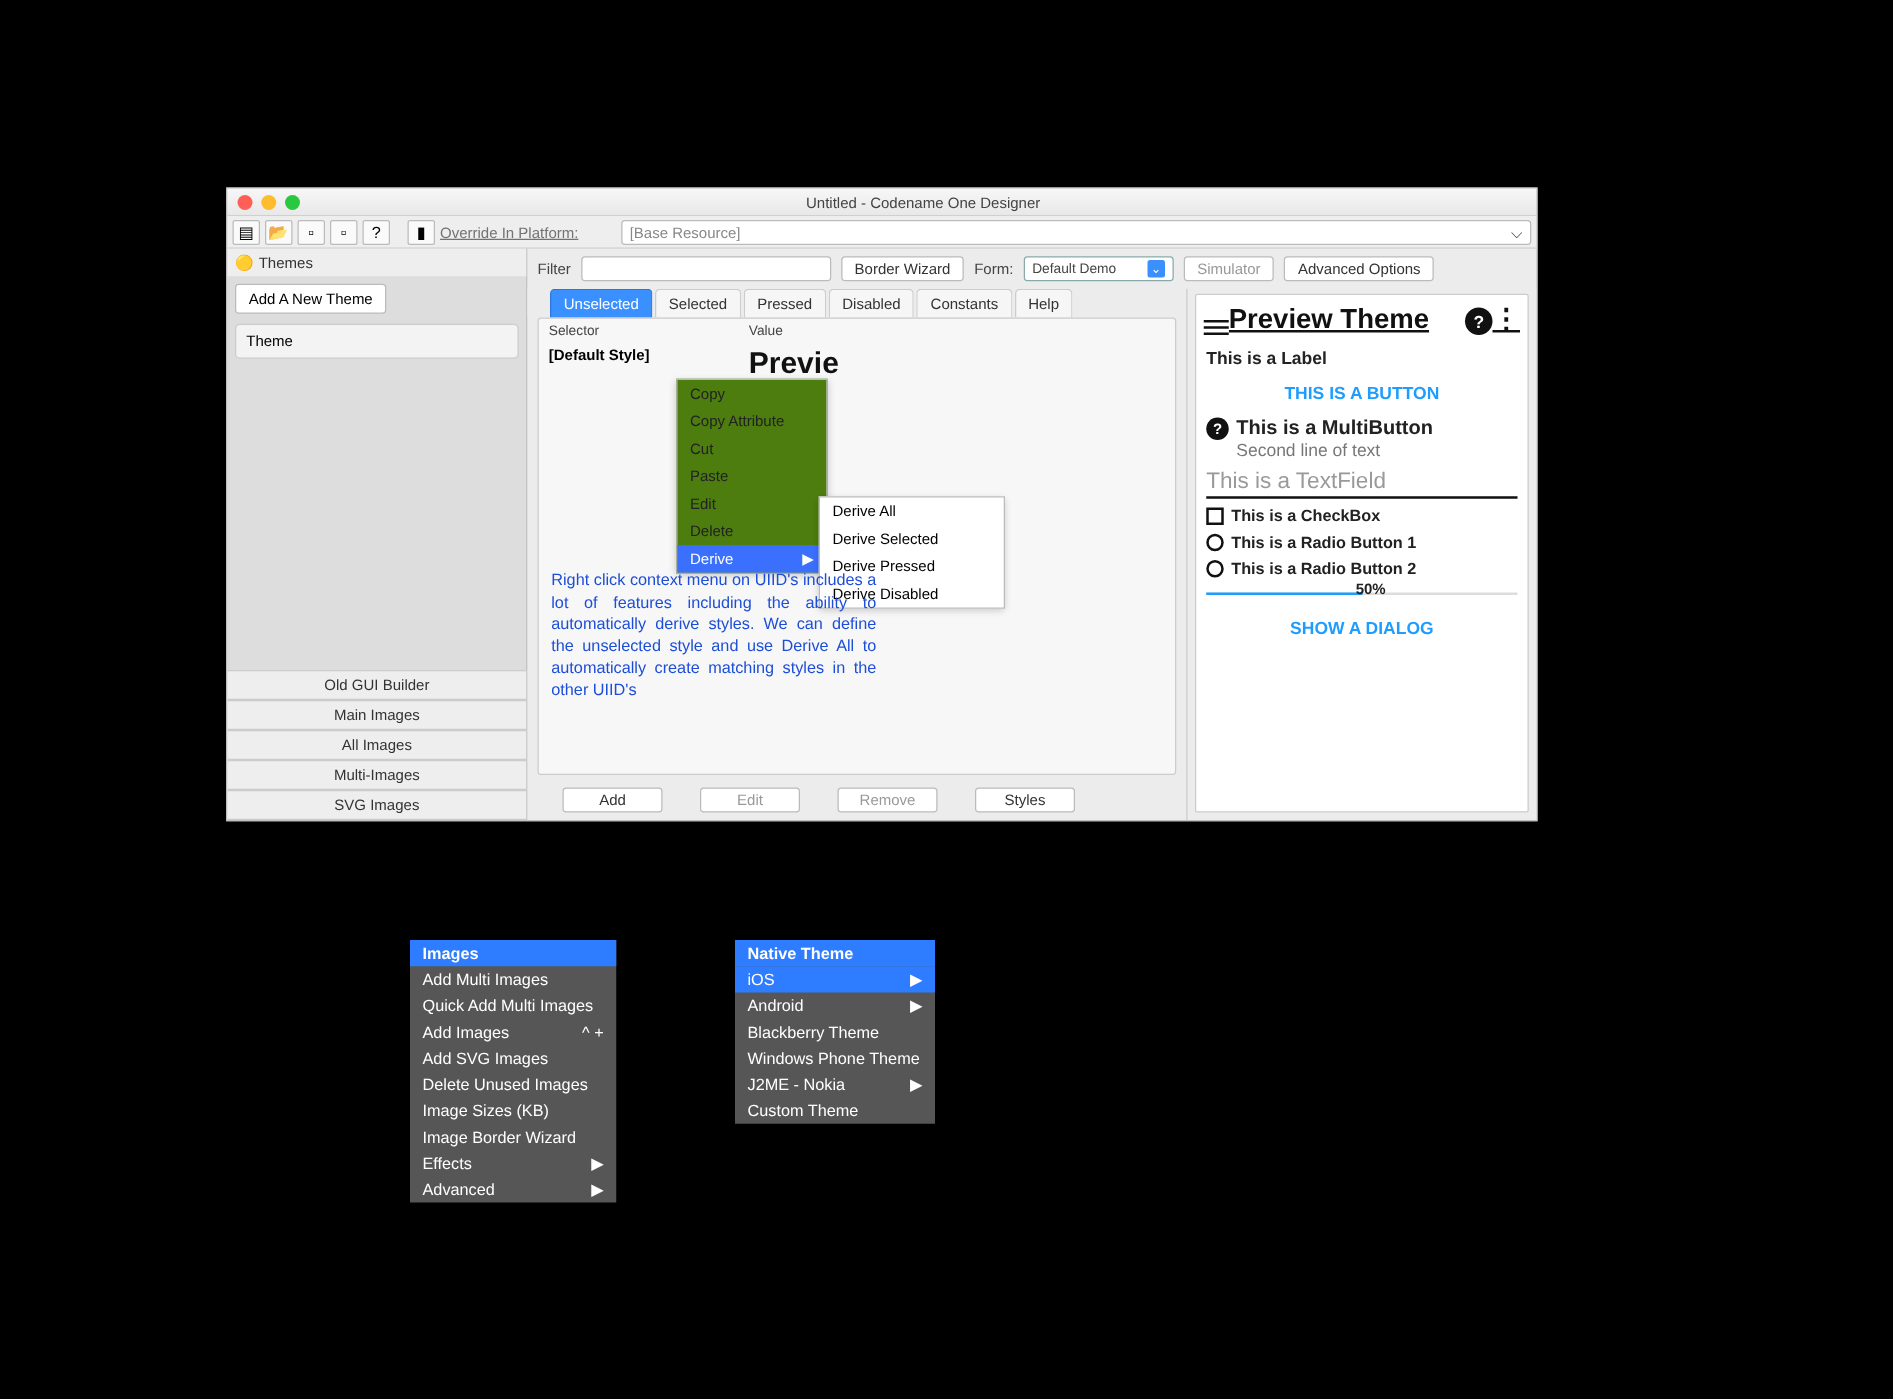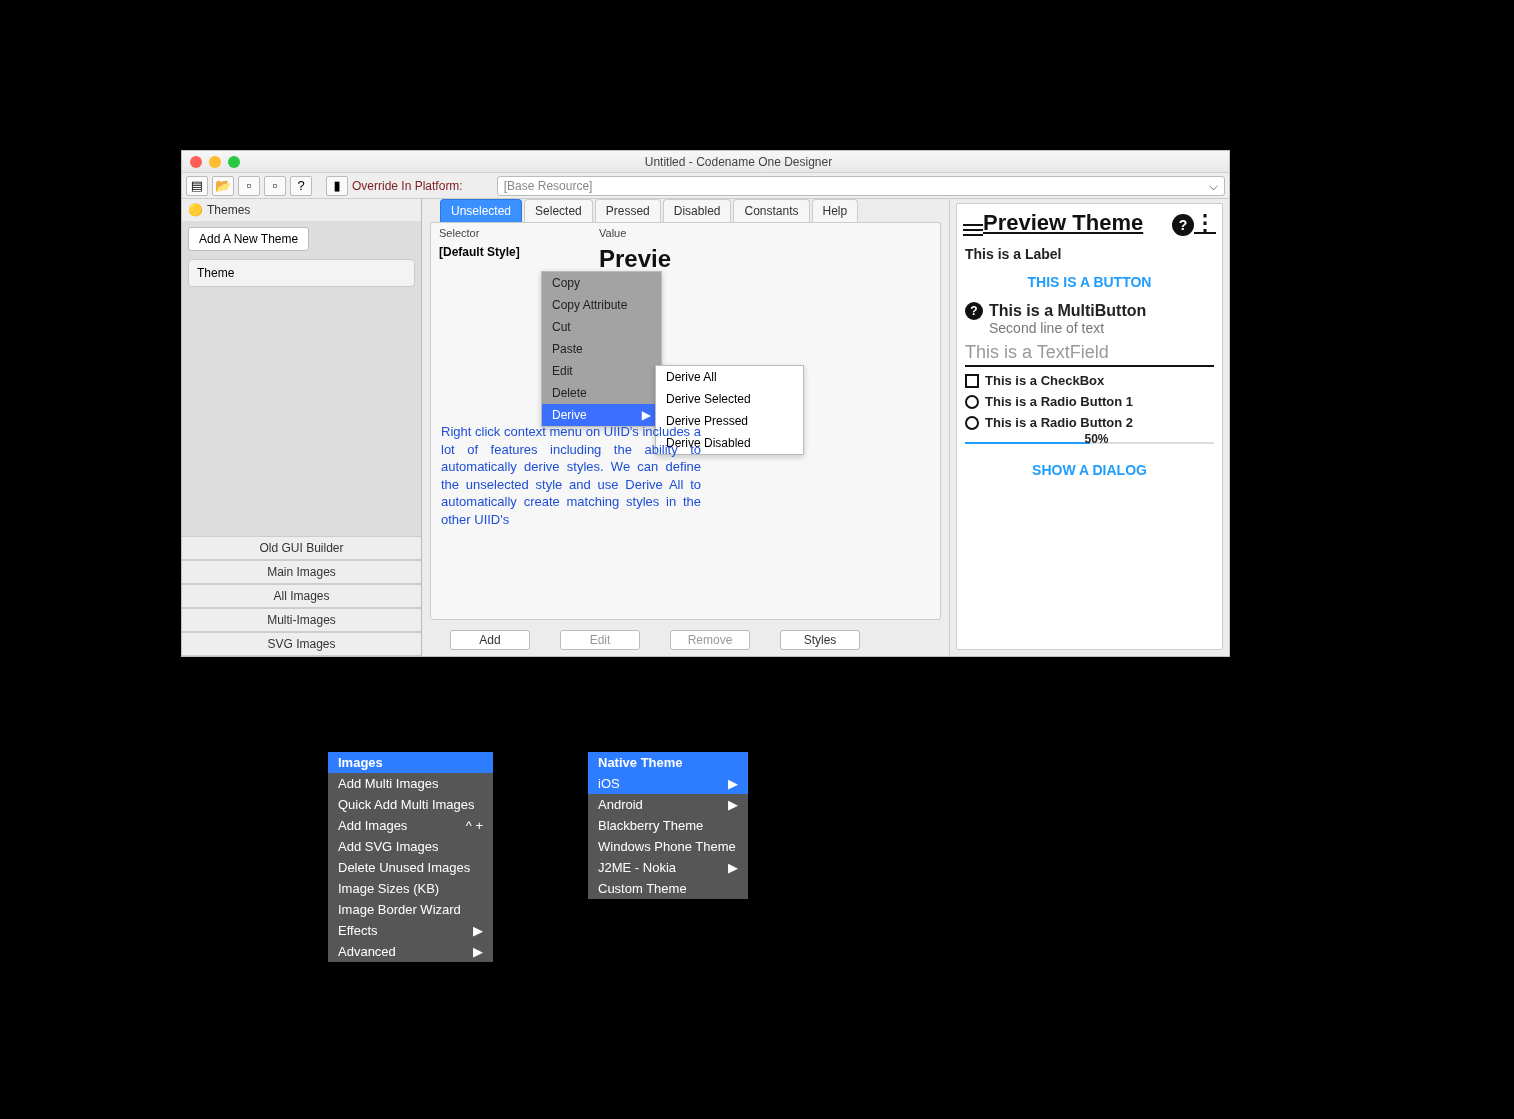--- a/index.html
+++ b/index.html
@@ -8,21 +8,21 @@
 .app-window { position: absolute; left: 181px; top: 150px; width: 1049px; height: 507px; background: #f0f0f0; border: 1px solid #c0c0c0; display: flex; flex-direction: column; box-shadow: 0 2px 6px rgba(0,0,0,.2); }
 .titlebar { height: 22px; background: linear-gradient(#f7f7f7,#e8e8e8); border-bottom: 1px solid #d0d0d0; display: flex; align-items: center; font-size: 12px; color: #444; }
 .traffic { display: flex; gap: 7px; padding: 0 8px; }
 .dot { width: 12px; height: 12px; border-radius: 50%; }
 .dot.red { background: #ff5f57; } .dot.yellow { background: #febc2e; } .dot.green { background: #28c840; }
 .titlebar .title { flex: 1; text-align: center; }
 
 .toolbar { height: 26px; background: #eee; border-bottom: 1px solid #ccc; display: flex; align-items: center; font-size: 12px; gap: 4px; padding: 0 4px; }
 .tool-btn { width: 22px; height: 20px; background: #fafafa; border: 1px solid #bbb; border-radius: 2px; display: flex; align-items: center; justify-content: center; font-size: 13px; }
 .tool-sep { width: 6px; }
-.tb-label { color: #7f1d1d; }
+.tb-label { color: #737373; text-decoration: underline; }
 .combo { flex: 1; height: 20px; border: 1px solid #bbb; background: #fff; border-radius: 3px; display: flex; align-items: center; padding: 0 6px; justify-content: space-between; color: #888; margin-left: 30px; }
 .combo .chev { color: #444; }
 
 .body { flex: 1; display: flex; min-height: 0; }
 .left-pane { width: 240px; background: #ddd; display: flex; flex-direction: column; border-right: 1px solid #bbb; }
 .section-header { background: #eee; padding: 4px 6px; font-size: 12px; display: flex; align-items: center; gap: 4px; color: #333; }
 .add-theme-btn { margin: 6px; padding: 4px 10px; font-size: 12px; background: #fff; border: 1px solid #bbb; border-radius: 3px; align-self: flex-start; }
 .theme-item { margin: 2px 6px; background: #f3f3f3; border: 1px solid #ccc; border-radius: 4px; padding: 6px 8px; font-size: 12px; display: flex; align-items: center; }
 .left-spacer { flex: 1; }
 .cat-row { background: #eee; border-top: 1px solid #ccc; border-bottom: 1px solid #ccc; padding: 4px 12px; font-size: 12px; text-align: center; color: #333; }
@@ -38,21 +38,21 @@
 .tab { padding: 4px 10px; background: #f6f6f6; border: 1px solid #ccc; border-bottom: none; margin-right: 2px; border-radius: 4px 4px 0 0; color: #333; }
 .tab.active { background: #3b90ff; color: #fff; border-color: #2c78da; }
 
 .editor-area { flex: 1; background: #f7f7f7; margin: 0 8px 4px 8px; border: 1px solid #ccc; border-radius: 3px; position: relative; overflow: hidden; display: flex; flex-direction: column; }
 .col-headers { display: flex; font-size: 11px; color: #444; padding: 4px 8px; }
 .col-headers .c1 { width: 160px; }
 .sel-row { display: flex; font-size: 12px; font-weight: bold; padding: 2px 8px; }
 .sel-row .c1 { width: 160px; }
 .sel-row .c2 { font-size: 24px; font-weight: 800; color: #111; }
 
-.context-menu { position: absolute; left: 110px; top: 48px; width: 121px; background: #a3a3a3; border: 1px solid #bbb; box-shadow: 0 2px 6px rgba(0,0,0,.2); font-size: 12px; }
+.context-menu { position: absolute; left: 110px; top: 48px; width: 121px; background: #4d7c0f; border: 1px solid #bbb; box-shadow: 0 2px 6px rgba(0,0,0,.2); font-size: 12px; }
 .context-menu .mi { padding: 4px 10px; color: #222; display: flex; justify-content: space-between; align-items: center; }
 .context-menu .mi.hl { background: #3b70ff; color: #fff; }
 .submenu { position: absolute; left: 224px; top: 142px; width: 149px; background: #fff; border: 1px solid #bbb; box-shadow: 0 2px 6px rgba(0,0,0,.2); font-size: 12px; }
 .submenu .mi { padding: 4px 10px; }
 
 .desc-text { position: absolute; left: 10px; top: 200px; width: 260px; font-size: 13px; color: #1d4ed8; line-height: 1.35; text-align: justify; }
 
 .editor-buttons { display: flex; gap: 30px; padding: 6px 28px; }
 .editor-buttons .pill-btn { width: 80px; text-align: center; }
 .editor-buttons .muted { color: #999; }
@@ -131,20 +131,32 @@
       </div>
       <div class="left-spacer"></div>
       <div class="cat-row">Old GUI Builder</div>
       <div class="cat-row">Main Images</div>
       <div class="cat-row">All Images</div>
       <div class="cat-row">Multi-Images</div>
       <div class="cat-row">SVG Images</div>
     </div>
 
     <div class="center-pane">
+      <div class="center-top">
+        <span>Filter</span>
+        <div class="txt-input" style="max-width:200px"></div>
+        <button class="pill-btn">Border Wizard</button>
+        <span>Form:</span>
+        <div class="form-combo">
+          <span>Default Demo</span>
+          <span class="end">⌄</span>
+        </div>
+        <button class="pill-btn" style="color:#999">Simulator</button>
+        <button class="pill-btn">Advanced Options</button>
+      </div>
 
       <div style="display:flex; flex:1; min-height:0;">
 
         <div style="flex:1; display:flex; flex-direction:column; min-width:0;">
           <div class="tabs">
             <div class="tab active">Unselected</div>
             <div class="tab">Selected</div>
             <div class="tab">Pressed</div>
             <div class="tab">Disabled</div>
             <div class="tab">Constants</div>

